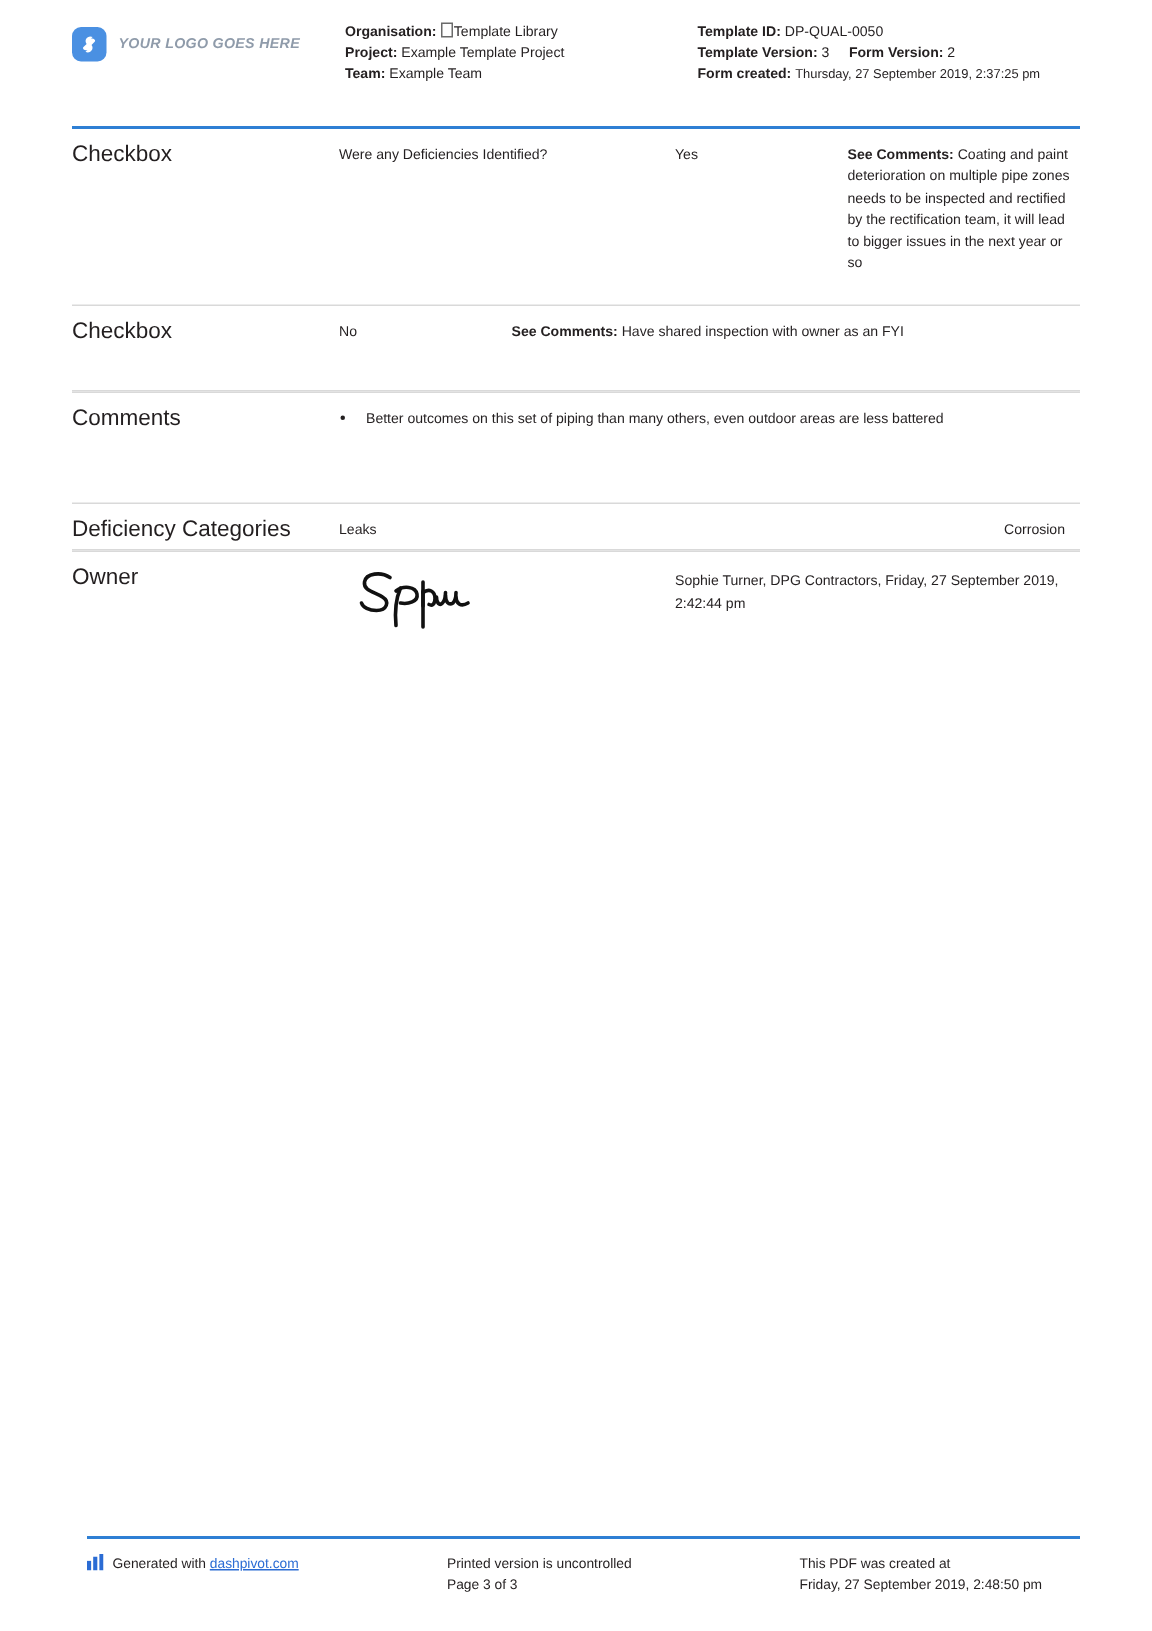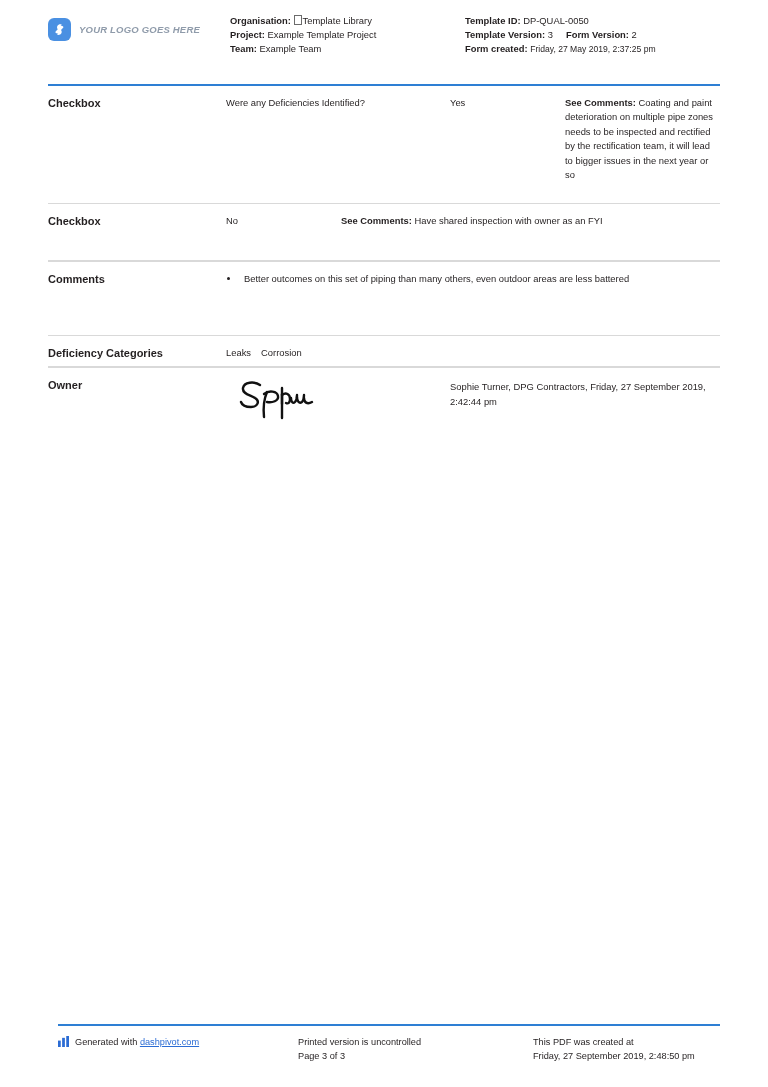--- a/index.html
+++ b/index.html
@@ -87,22 +87,22 @@
   
   .row {
     display: flex;
     align-items: flex-start;
     padding: 10px 0 6px 0;
     box-sizing: border-box;
   }
   .c-label {
     width: 178px;
     flex: none;
-    font-size: 11px;
-    font-weight: bold;
+    font-size: 15px;
+    font-weight: normal;
     line-height: 14.4px;
     padding-right: 8px;
     box-sizing: border-box;
   }
   .c-question {
     width: 224px;
     flex: none;
     font-size: 9.4px;
     line-height: 14.4px;
     padding-right: 10px;
@@ -138,21 +138,21 @@
   .bullet-list {
     margin: 0;
     padding: 0 0 0 14px;
     list-style: disc;
   }
   .bullet-list li {
     font-size: 9.4px;
     line-height: 14.4px;
     padding-left: 4px;
   }
-  .cat-values { display: flex; }
+  .cat-values { display: flex; justify-content: space-between; }
   .cat-values span { margin-right: 10px; }
 
   
   .sig-cell {
     width: 224px;
     flex: none;
     display: flex;
     align-items: flex-start;
     padding-right: 10px;
     box-sizing: border-box;
@@ -233,21 +233,21 @@
       </div>
       <div class="hdr-line">
         <b>Template Version:</b>
         <span>3</span>
         &nbsp;&nbsp;&nbsp;
         <b>Form Version:</b>
         <span>2</span>
       </div>
       <div class="hdr-line">
         <b>Form created:</b>
-        <span class="sm">Friday, 27 May 2019, 2:37:25 pm</span>
+        <span class="sm">Thursday, 27 September 2019, 2:37:25 pm</span>
       </div>
     </div>
   </div>
 
   <div class="rule-blue"></div>
 
   <div class="row row-checkbox-1">
     <div class="c-label">Checkbox</div>
     <div class="c-question">Were any Deficiencies Identified?</div>
     <div class="c-answer">Yes</div>

